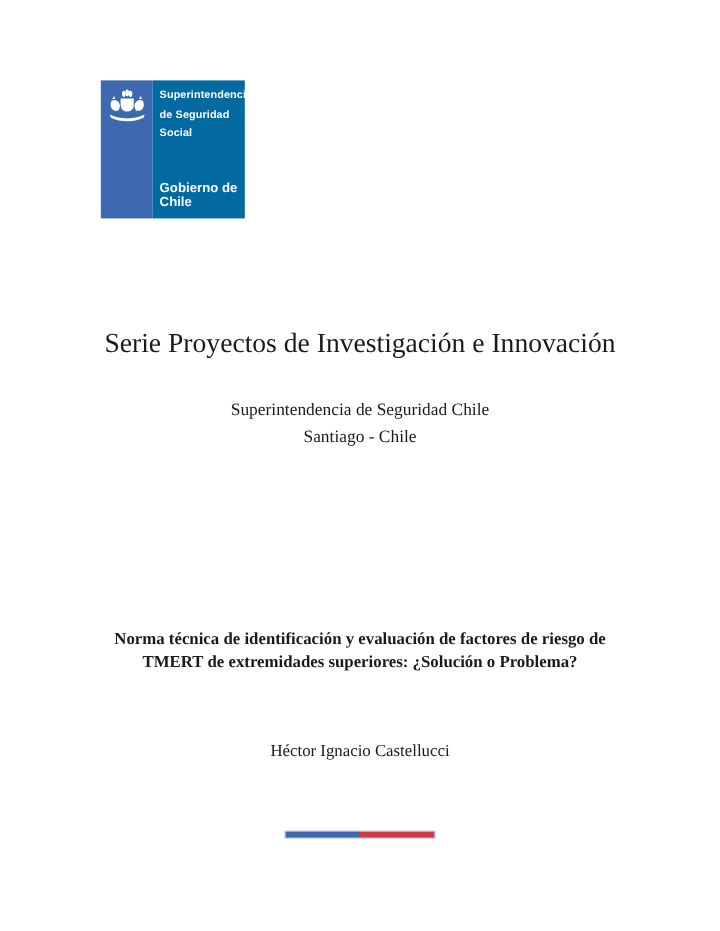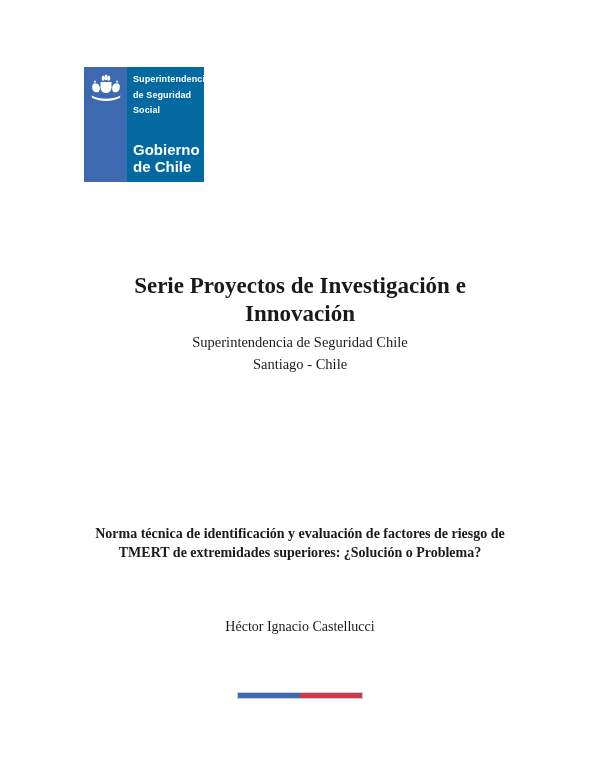--- a/index.html
+++ b/index.html
@@ -33,29 +33,29 @@
     position:relative;
     color:#ffffff;
   }
   .logo-org{
     position:absolute;left:6px;top:5px;
     font-size:9px;font-weight:bold;line-height:15.5px;
     letter-spacing:0.1px;
   }
   .logo-gov{
     position:absolute;left:6px;bottom:7px;
-    font-size:15px;font-weight:bold;
+    font-size:11px;font-weight:bold;
   }
 
   
   .abs-center{position:absolute;left:0;right:0;text-align:center;}
 
   .series-title{
     top:272px;
-    font-size:23px;font-weight:bold;line-height:28px;
+    font-size:23px;font-weight:normal;line-height:28px;
   }
   .series-title .inner{display:inline-block;max-width:430px;}
   .series-sub{
     top:331px;
     font-size:14.5px;line-height:22px;
   }
   .report-label{
     top:500px;
     font-size:12px;font-weight:bold;letter-spacing:0.4px;
   }

